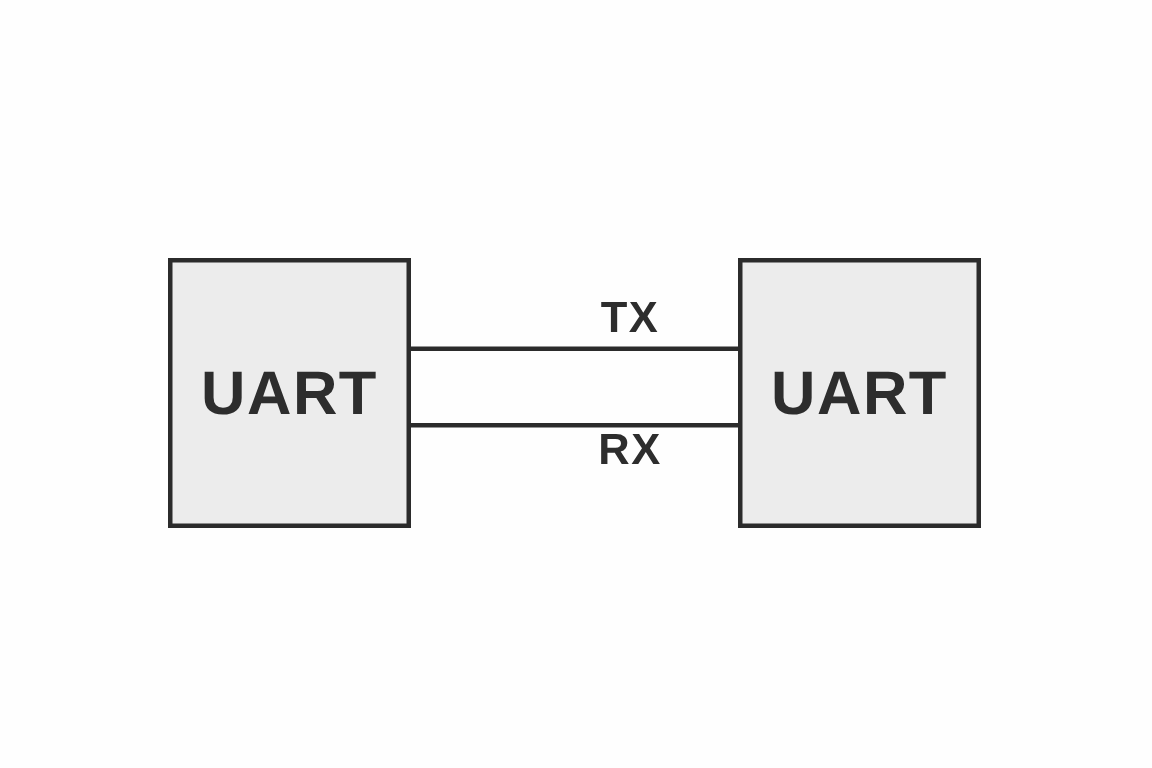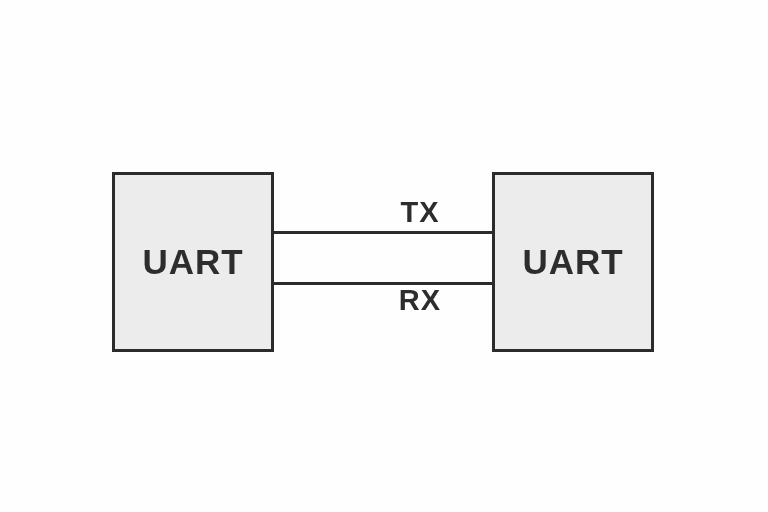--- a/index.html
+++ b/index.html
@@ -33,21 +33,21 @@
     background: var(--box-fill, #ececec);
     border: 3px solid var(--stroke, #2b2b2b);
     box-sizing: border-box;
     display: flex;
     align-items: center;
     justify-content: center;
   }
   .uart-box.left  { left: 112px; }
   .uart-box.right { left: 492px; }
   .uart-box .box-label {
-    font-size: 35px;
+    font-size: 41px;
     font-weight: 700;
     letter-spacing: 1px;
     color: var(--text, #2d2d2d);
   }
   .wire {
     position: absolute;
     left: 274px;
     width: 218px;
     height: 3px;
     background: var(--stroke, #2b2b2b);

